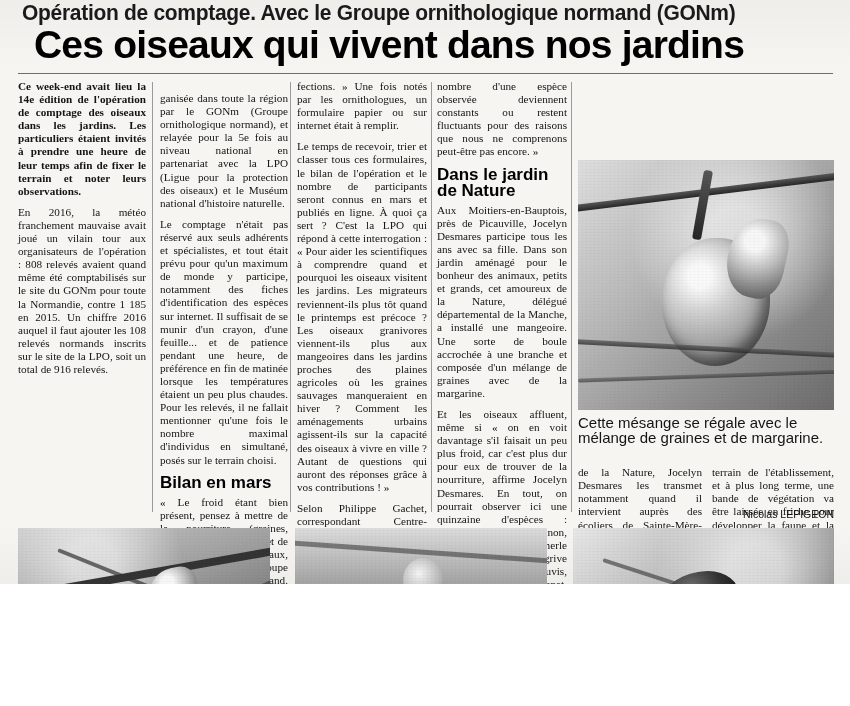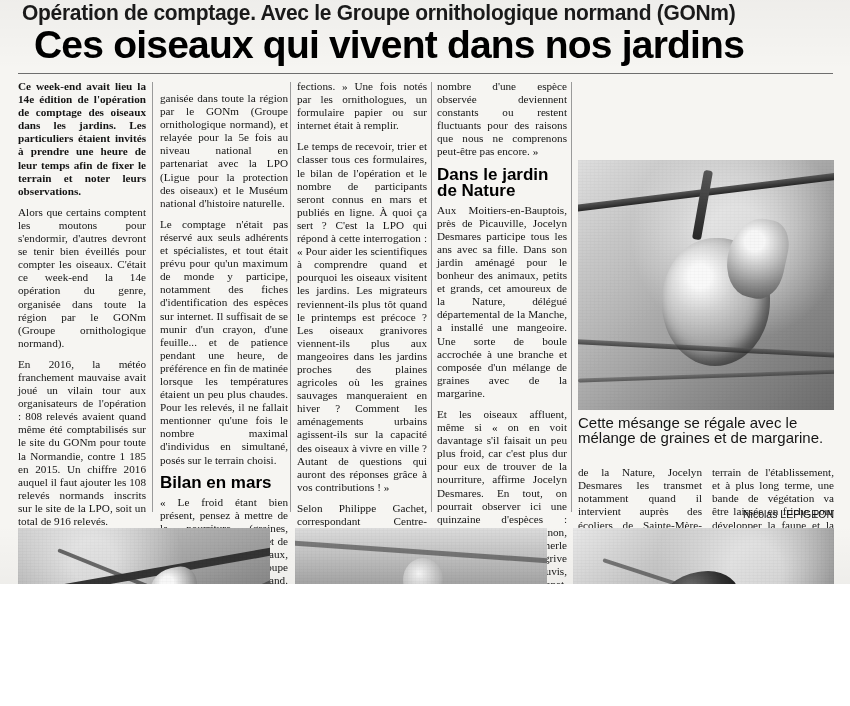--- a/index.html
+++ b/index.html
@@ -247,21 +247,20 @@
   <div class="headline">Ces oiseaux qui vivent dans nos jardins</div>
   <div class="rule rule-top"></div>
 
   <div class="col-sep" style="left:152px; height:430px;"></div>
   <div class="col-sep" style="left:290px; height:430px;"></div>
   <div class="col-sep" style="left:431px; height:430px;"></div>
   <div class="col-sep" style="left:571px; height:430px;"></div>
 
   <div class="col" id="col1">
     <p class="first lead-bold">Ce week-end avait lieu la 14e édition de l'opération de comptage des oiseaux dans les jardins. Les particuliers étaient invités à prendre une heure de leur temps afin de fixer le terrain et noter leurs observations.</p>
-    <p>Alors que certains comptent les moutons pour s'endormir, d'autres devront se tenir bien éveillés pour compter les oiseaux. C'était ce week-end la 14e opération du genre, organisée dans toute la région par le GONm (Groupe ornithologique normand).</p>
     <p>En 2016, la météo franchement mauvaise avait joué un vilain tour aux organisateurs de l'opération : 808 relevés avaient quand même été comptabilisés sur le site du GONm pour toute la Normandie, contre 1 185 en 2015. Un chiffre 2016 auquel il faut ajouter les 108 relevés normands inscrits sur le site de la LPO, soit un total de 916 relevés.</p>
   </div>
 
   <div class="col" id="col2">
     <p class="first">ganisée dans toute la région par le GONm (Groupe ornithologique normand), et relayée pour la 5e fois au niveau national en partenariat avec la LPO (Ligue pour la protection des oiseaux) et le Muséum national d'histoire naturelle.</p>
     <p>Le comptage n'était pas réservé aux seuls adhérents et spécialistes, et tout était prévu pour qu'un maximum de monde y participe, notamment des fiches d'identification des espèces sur internet. Il suffisait de se munir d'un crayon, d'une feuille... et de patience pendant une heure, de préférence en fin de matinée lorsque les températures étaient un peu plus chaudes. Pour les relevés, il ne fallait mentionner qu'une fois le nombre maximal d'individus en simultané, posés sur le terrain choisi.</p>
     <div class="subhead">Bilan en mars</div>
     <p>« Le froid étant bien présent, pensez à mettre de la nourriture (graines, boules de graisse, etc.) et de l'eau pour aider les oiseaux, rappelait le Groupe ornithologique normand. Mais faites-les apparavant pour que vos visiteurs ailés s'habituent à votre station de nourrissage. Pensez également à nettoyer régulièrement les mangeoires pour éviter de disséminer d'éventuelles in-</p>
   </div>
 

